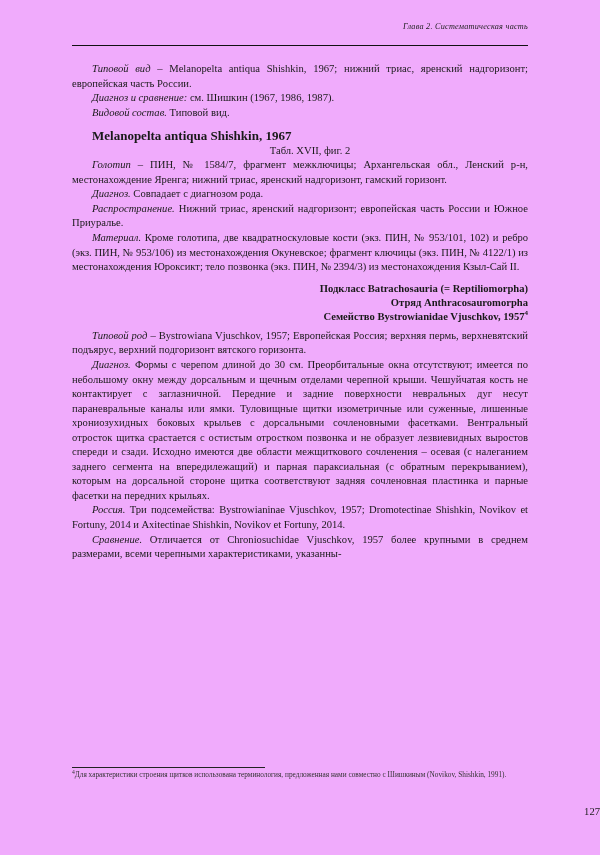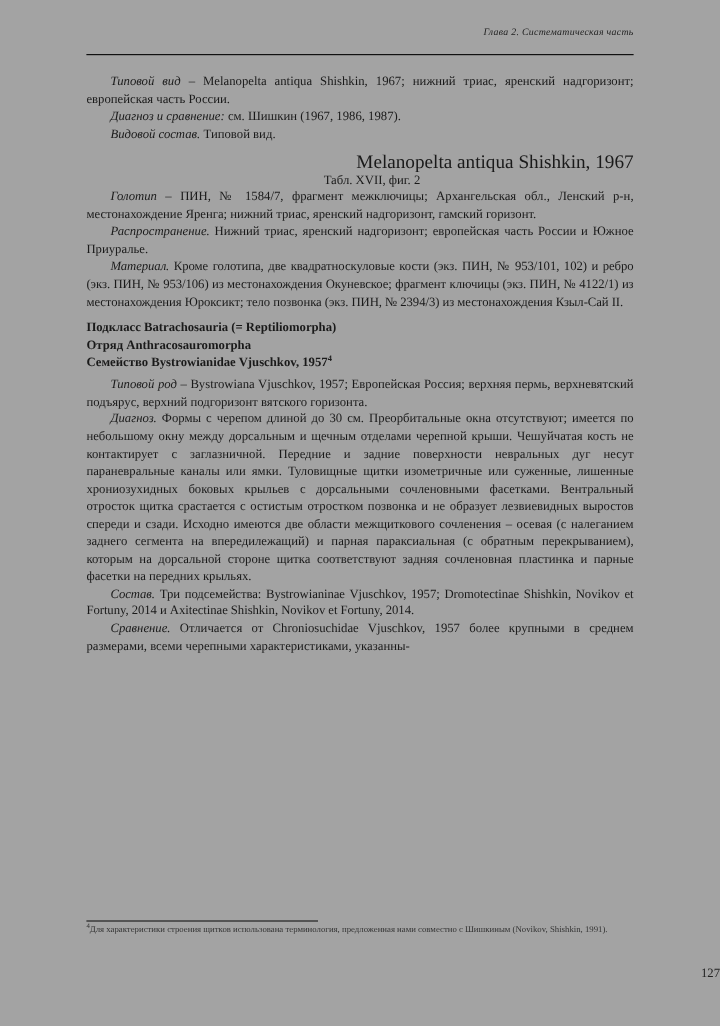--- a/index.html
+++ b/index.html
@@ -5,21 +5,21 @@
 <style>
   html, body {
     margin: 0;
     padding: 0;
     background: #ffffff;
   }
   .page {
     position: relative;
     width: 600px;
     height: 855px;
-    background: #a3a3a3;
+    background: #f0abfc;
     font-family: "Liberation Serif", "DejaVu Serif", serif;
     color: #1a1a1a;
     overflow: hidden;
     box-sizing: border-box;
   }
 
   
   .running-head {
     position: absolute;
     left: 72px;
@@ -58,39 +58,39 @@
   }
   .lead {
     font-weight: normal;
     font-style: italic;
   }
 
   
   .taxon-title {
     margin: 0;
     text-indent: 0;
-    text-align: right;
-    font-weight: normal;
-    font-size: 16px;
+    text-align: left;
+    font-weight: bold;
+    font-size: 13px;
     line-height: 14.55px;
   }
   .taxon-sub {
     margin: 0;
     text-indent: 0;
     text-align: center;
     font-weight: normal;
     font-size: 10.6px;
     line-height: 14.55px;
   }
   .spacer-sm { height: 7px; }
   .spacer-xs { height: 4px; }
   .spacer-md { height: 9px; }
 
   .taxon-block {
-    text-align: left;
+    text-align: right;
   }
   .taxon-block .taxon-line {
     margin: 0;
     text-indent: 0;
     font-weight: bold;
     font-size: 10.6px;
     line-height: 14.4px;
   }
   sup.fn {
     font-size: 7px;
@@ -156,40 +156,41 @@
     <p><span class="lead">Видовой состав.</span><span> Типовой вид.</span></p>
 
     <div class="spacer-md"></div>
 
     <p class="taxon-title">Melanopelta antiqua Shishkin, 1967</p>
     <p class="taxon-sub">Табл. XVII, фиг. 2</p>
 
 
     <p><span class="lead">Голотип</span><span> – ПИН, № 1584/7, фрагмент межключицы; Архангельская обл., Ленский р-н, местонахождение Яренга; нижний триас, яренский надгоризонт, гамский горизонт.</span></p>
 
+    <p><span class="lead">Диагноз.</span><span> Совпадает с диагнозом рода.</span></p>
 
     <p><span class="lead">Распространение.</span><span> Нижний триас, яренский надгоризонт; европейская часть России и Южное Приуралье.</span></p>
 
     <p class="tight"><span class="lead">Материал.</span><span> Кроме голотипа, две квадратноскуловые кости (экз. ПИН, № 953/101, 102) и ребро (экз. ПИН, № 953/106) из местонахождения Окуневское; фрагмент ключицы (экз. ПИН, № 4122/1) из местонахождения Юроксикт; тело позвонка (экз. ПИН, № 2394/3) из местонахождения Кзыл-Сай II.</span></p>
 
     <div class="spacer-sm"></div>
 
     <div class="taxon-block">
       <p class="taxon-line">Подкласс Batrachosauria (= Reptiliomorpha)</p>
       <p class="taxon-line">Отряд Anthracosauromorpha</p>
       <p class="taxon-line"><span>Семейство Bystrowianidae Vjuschkov, 1957</span><sup class="fn">4</sup></p>
     </div>
 
     <div class="spacer-xs"></div>
 
     <p><span class="lead">Типовой род</span><span> – Bystrowiana Vjuschkov, 1957; Европейская Россия; верхняя пермь, верхневятский подъярус, верхний подгоризонт вятского горизонта.</span></p>
 
     <p><span class="lead">Диагноз.</span><span> Формы с черепом длиной до 30 см. Преорбитальные окна отсутствуют; имеется по небольшому окну между дорсальным и щечным отделами черепной крыши. Чешуйчатая кость не контактирует с заглазничной. Передние и задние поверхности невральных дуг несут параневральные каналы или ямки. Туловищные щитки изометричные или суженные, лишенные хрониозухидных боковых крыльев с дорсальными сочленовными фасетками. Вентральный отросток щитка срастается с остистым отростком позвонка и не образует лезвиевидных выростов спереди и сзади. Исходно имеются две области межщиткового сочленения – осевая (с налеганием заднего сегмента на впередилежащий) и парная параксиальная (с обратным перекрыванием), которым на дорсальной стороне щитка соответствуют задняя сочленовная пластинка и парные фасетки на передних крыльях.</span></p>
 
-    <p class="tight"><span class="lead">Состав.</span><span> Три подсемейства: Bystrowianinae Vjuschkov, 1957; Dromotectinae Shishkin, Novikov et Fortuny, 2014 и Axitectinae Shishkin, Novikov et Fortuny, 2014.</span></p>
+    <p class="tight"><span class="lead">Россия.</span><span> Три подсемейства: Bystrowianinae Vjuschkov, 1957; Dromotectinae Shishkin, Novikov et Fortuny, 2014 и Axitectinae Shishkin, Novikov et Fortuny, 2014.</span></p>
 
     <p><span class="lead">Сравнение.</span><span> Отличается от Chroniosuchidae Vjuschkov, 1957 более крупными в среднем размерами, всеми черепными характеристиками, указанны-</span></p>
 
   </div>
 
   <div class="footnote-rule"></div>
 
   <div class="footnote"><sup>4</sup><span>Для характеристики строения щитков использована терминология, предложенная нами совместно с Шишкиным (Novikov, Shishkin, 1991).</span></div>
 
   <div class="folio">127</div>

